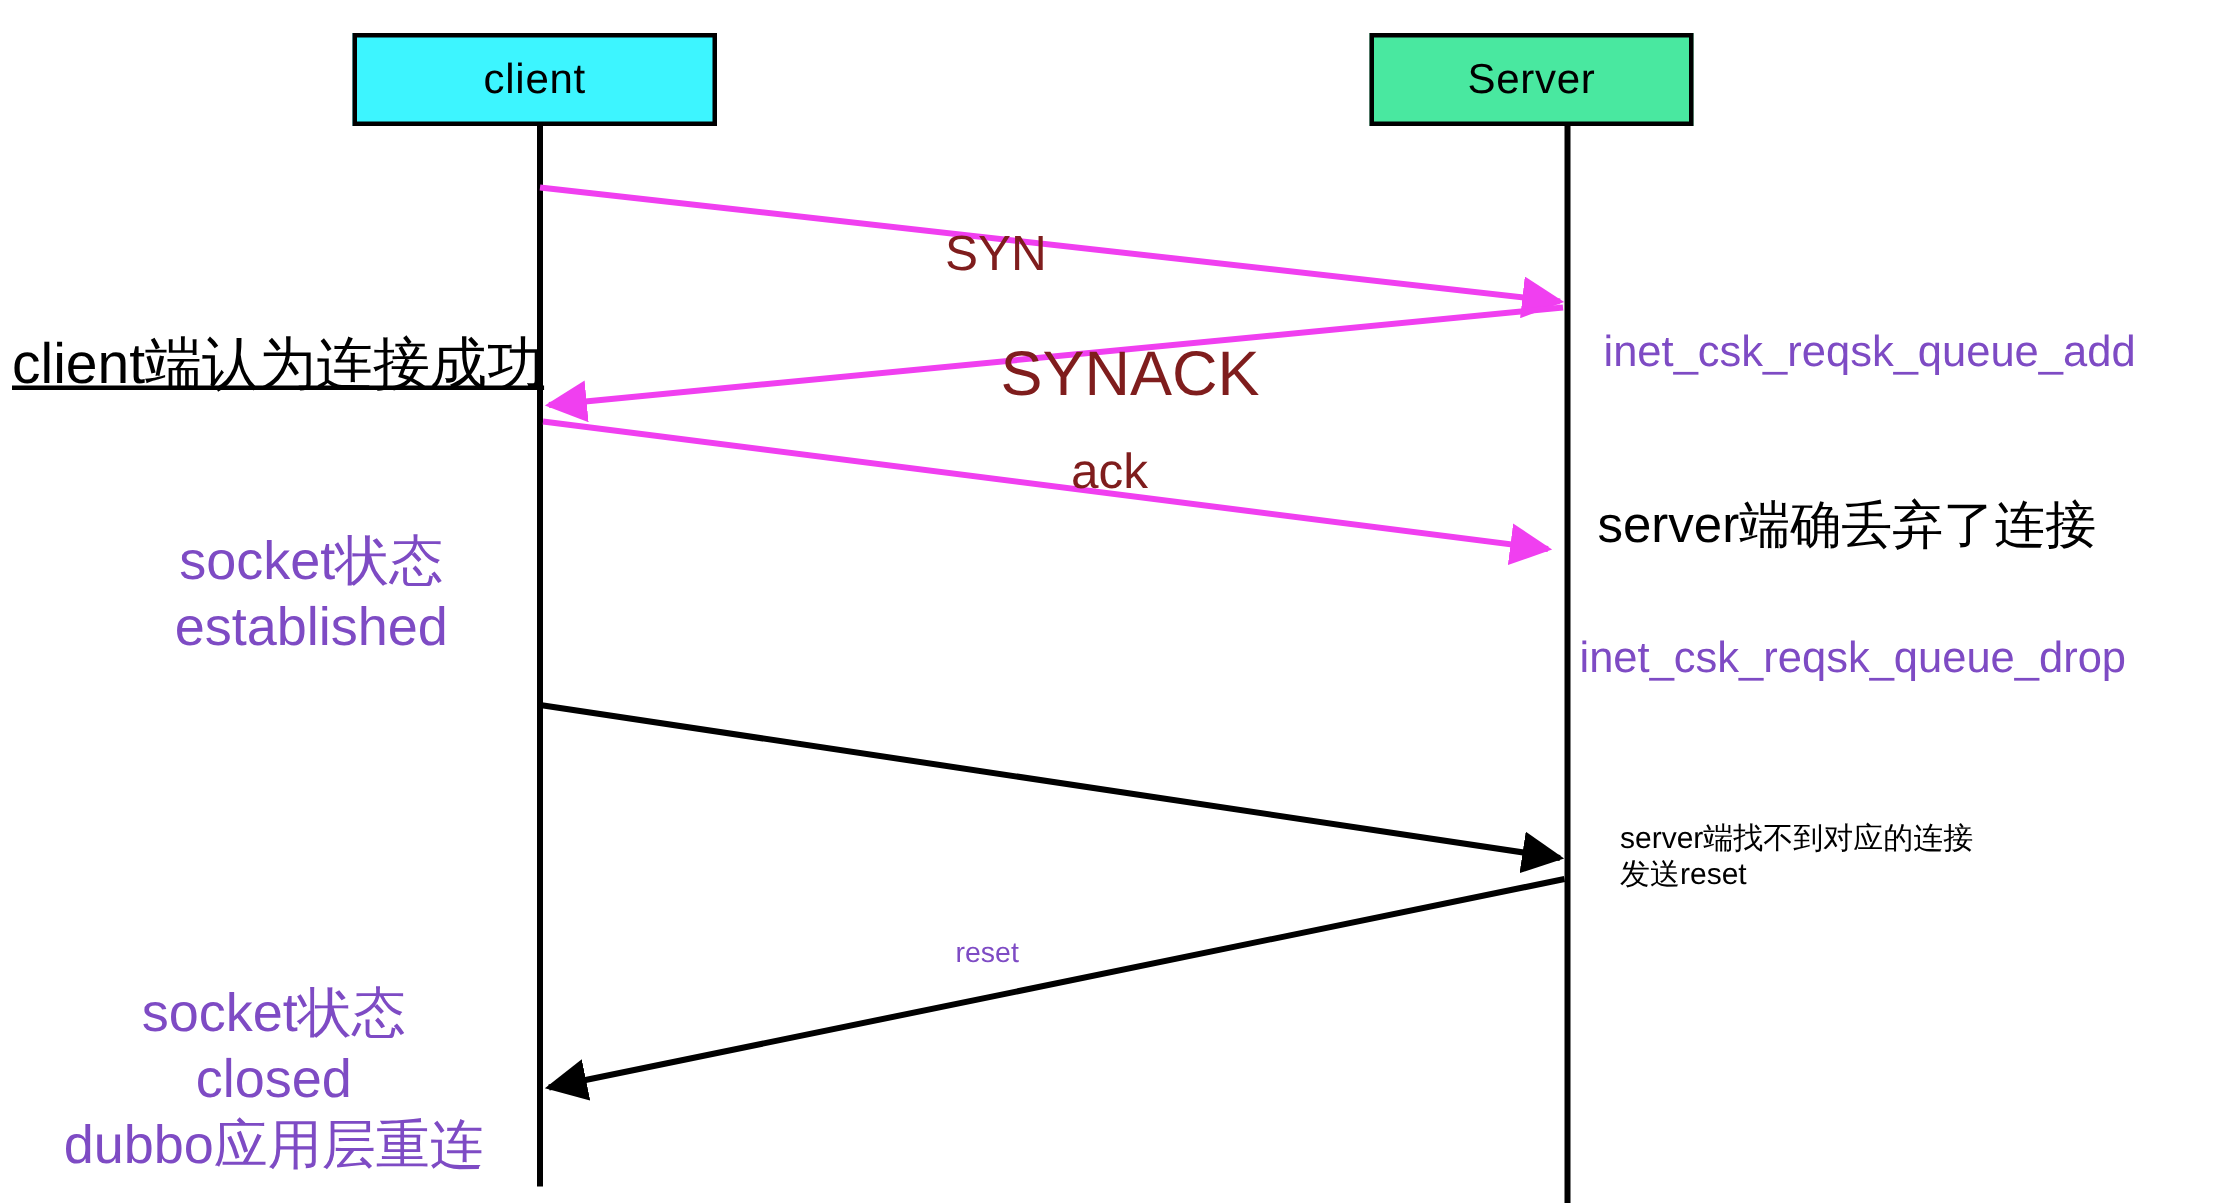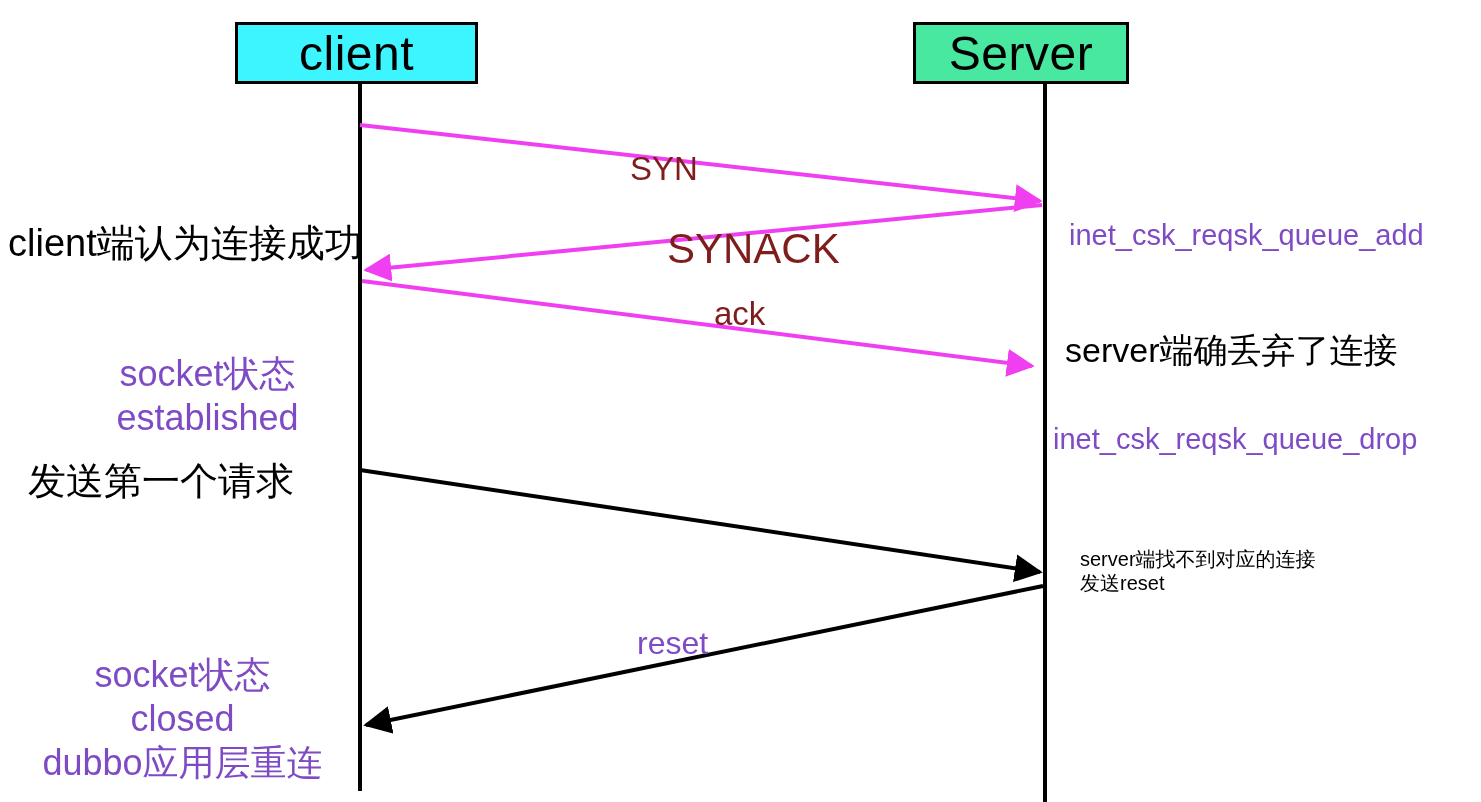--- a/index.html
+++ b/index.html
@@ -24,21 +24,21 @@
     width: 1481px;
     height: 802px;
   }
   .node-box {
     position: absolute;
     box-sizing: border-box;
     border: 3px solid #000000;
     display: flex;
     align-items: center;
     justify-content: center;
-    font-size: 48px;
+    font-size: 28px;
     color: #000000;
     letter-spacing: 0.5px;
   }
   #client-box {
     left: 235px;
     top: 22px;
     width: 243px;
     height: 62px;
   }
   #server-box {
@@ -67,20 +67,21 @@
   }
   .msg-label-purple {
     position: absolute;
     color: #7E4BC4;
     white-space: pre;
   }
   #note-client-ok {
     left: 8px;
     top: 221px;
     font-size: 38px;
+    text-decoration: underline;
   }
   #note-socket-established {
     left: 100px;
     top: 328px;
     font-size: 36px;
     text-align: center;
     width: 215px;
   }
   #note-first-request {
     left: 28px;
@@ -127,21 +128,21 @@
   }
   #label-ack {
     left: 668px;
     top: 295px;
     font-size: 33px;
     margin-left: 46px;
   }
   #label-reset {
     left: 637px;
     top: 625px;
-    font-size: 32px;
+    font-size: 19px;
   }
 </style>
 </head>
 <body>
 
 <div id="canvas">
 
   <svg class="layer" viewBox="0 0 1481 802" xmlns="http://www.w3.org/2000/svg">
     <defs>
       <marker id="arrow-magenta" viewBox="0 0 10 10" refX="9" refY="5" markerWidth="7" markerHeight="7" orient="auto-start-reverse">
@@ -180,21 +181,20 @@
 
   <div class="msg-label" id="label-ack">ack</div>
 
   <div class="msg-label-purple" id="label-reset">reset</div>
 
   <div class="note" id="note-client-ok">client端认为连接成功</div>
 
   <div class="note-purple" id="note-socket-established">socket状态
 established</div>
 
-  <div class="note" id="note-first-request">发送第一个请求</div>
 
   <div class="note-purple" id="note-socket-closed">socket状态
 closed
 dubbo应用层重连</div>
 
   <div class="note-purple" id="note-queue-add">inet_csk_reqsk_queue_add</div>
 
   <div class="note" id="note-server-drop">server端确丢弃了连接</div>
 
   <div class="note-purple" id="note-queue-drop">inet_csk_reqsk_queue_drop</div>

